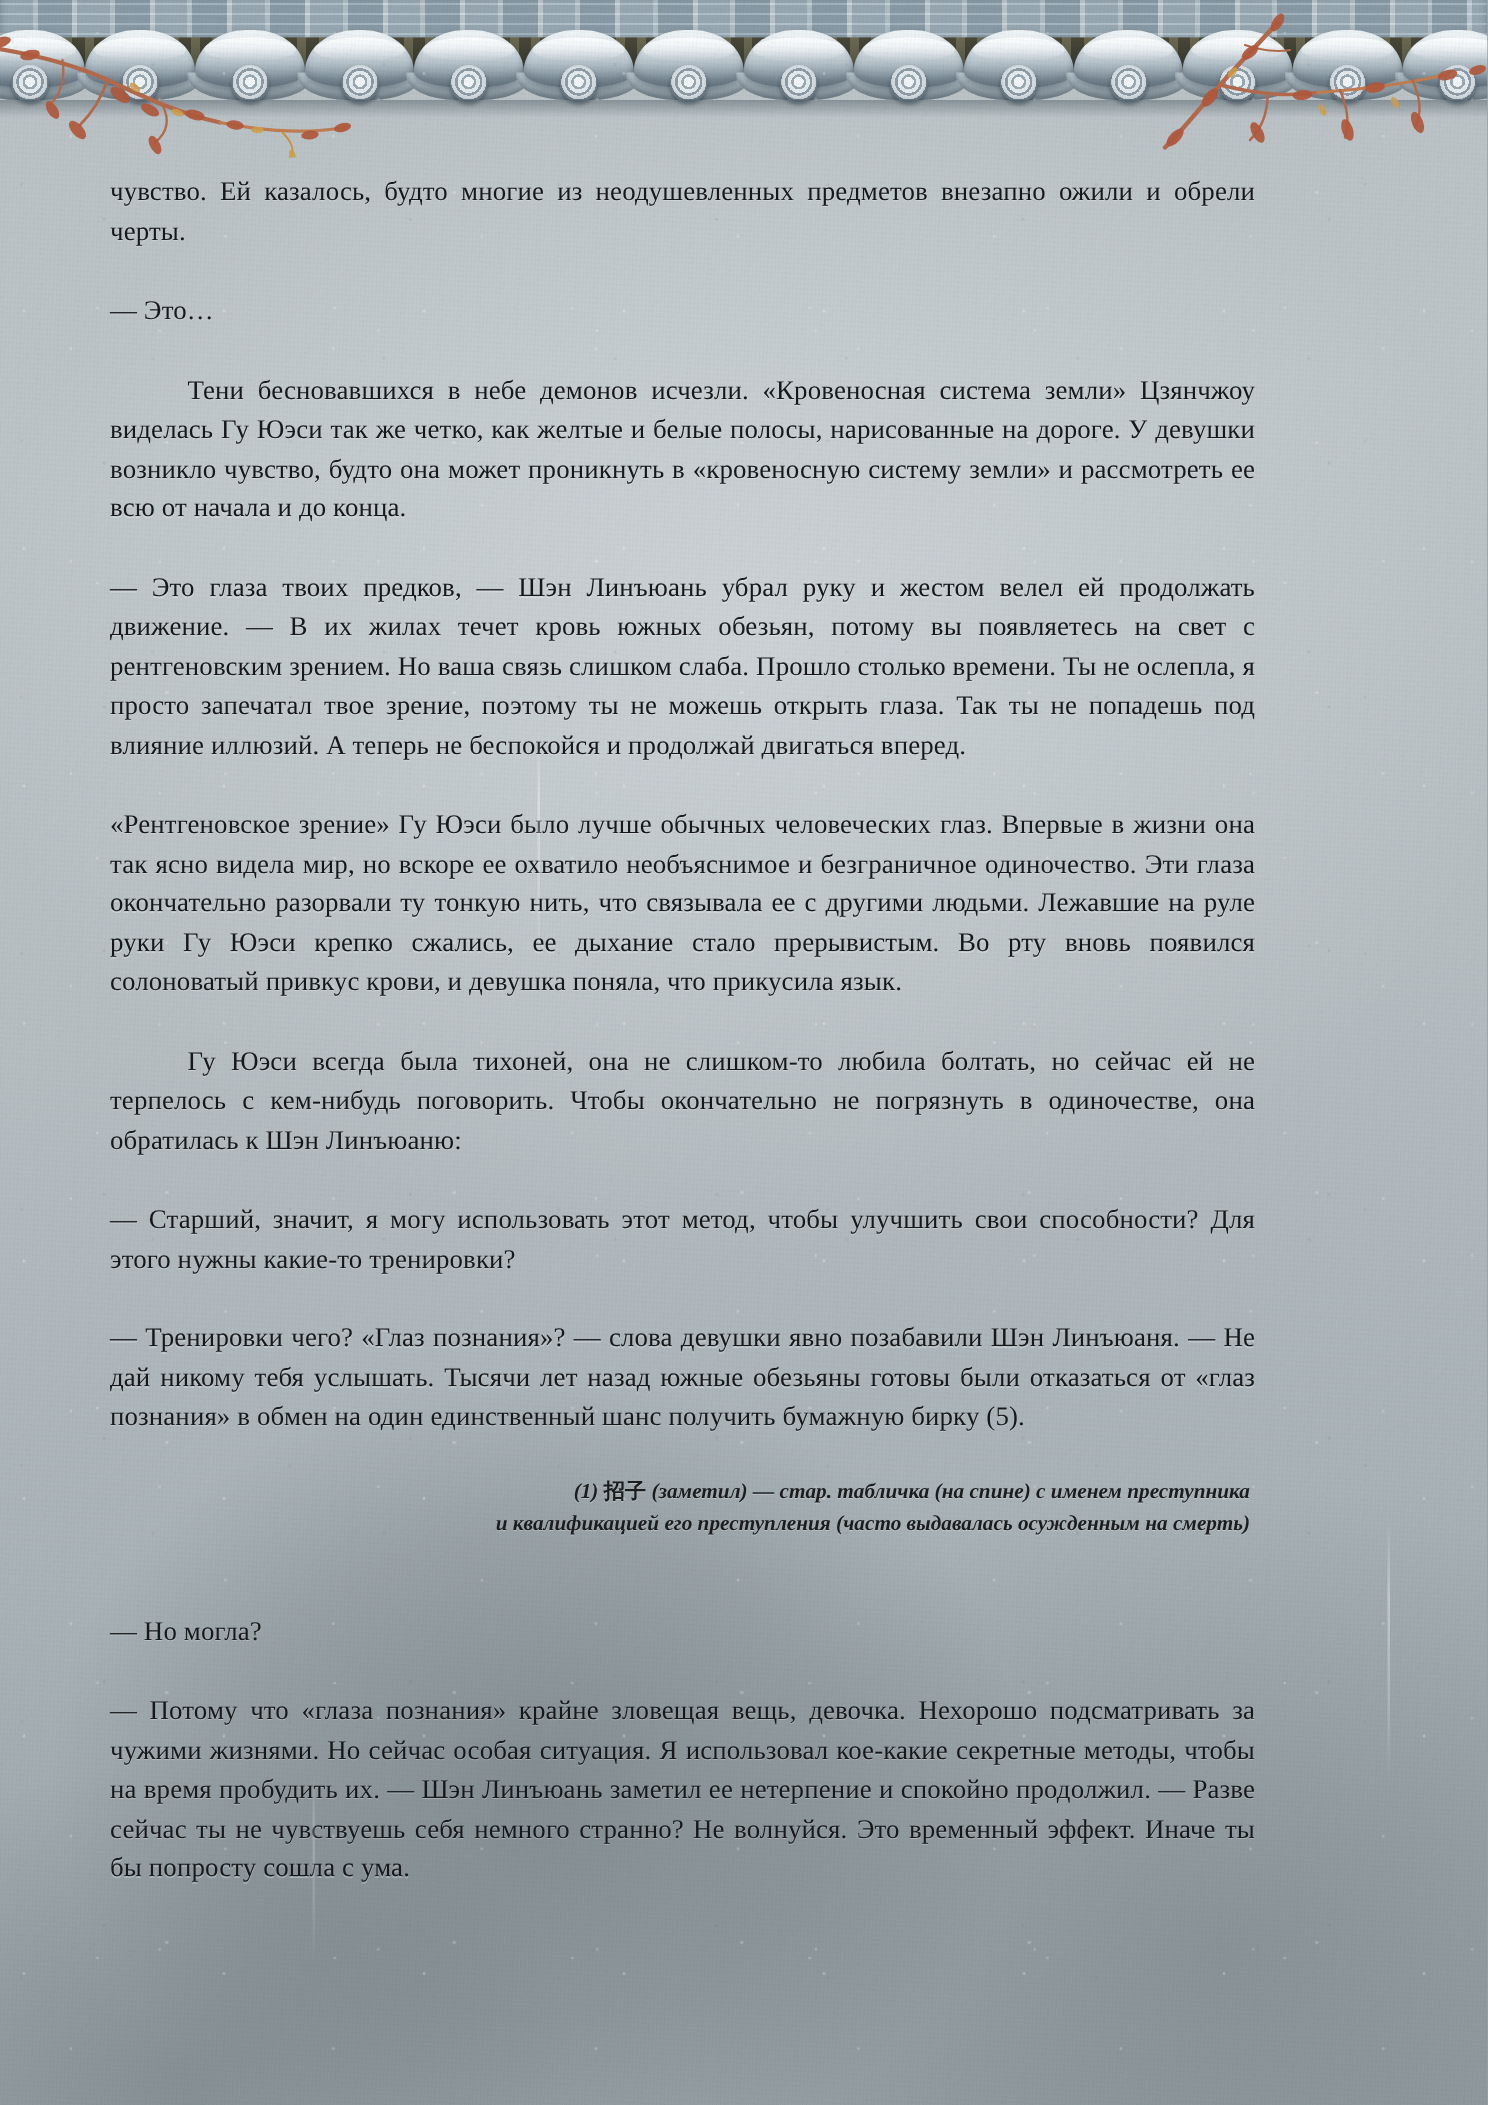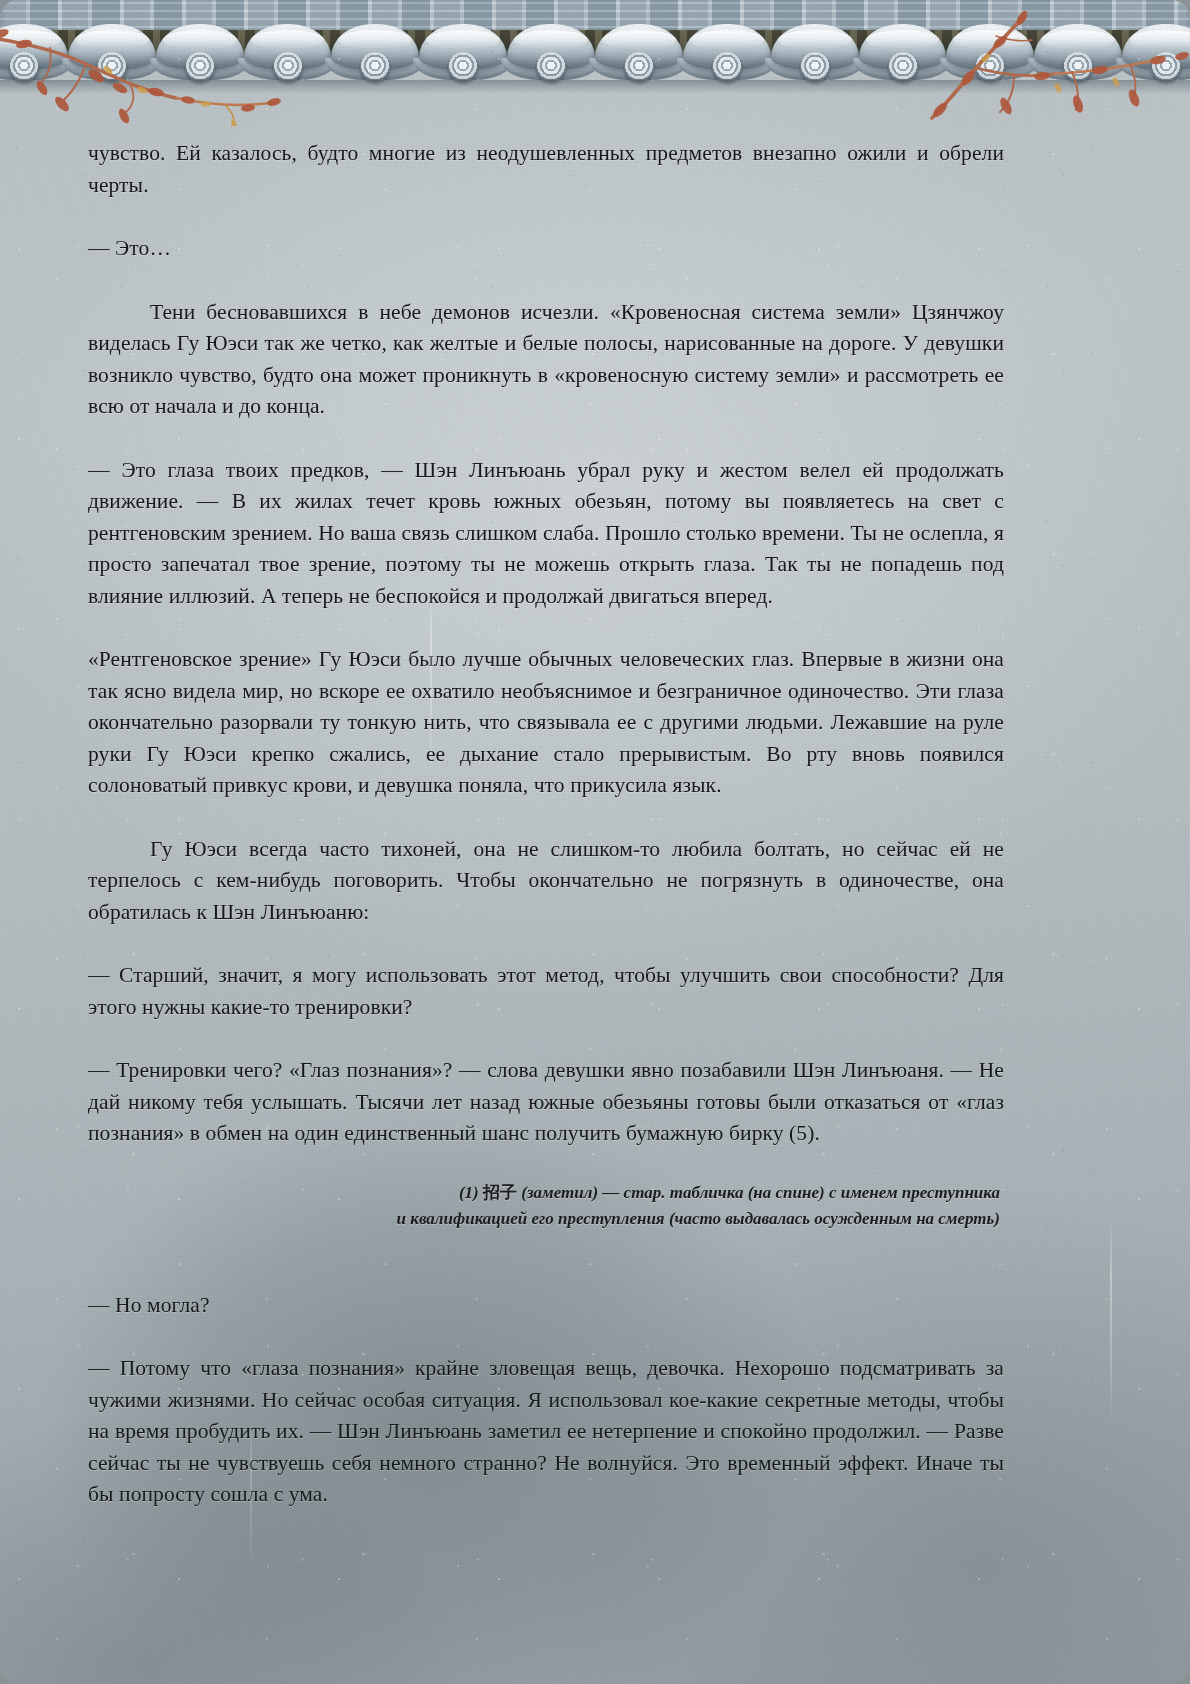--- a/index.html
+++ b/index.html
@@ -17,21 +17,20 @@
     width: 1190px;
     height: 1684px;
     overflow: hidden;
     background:
       
       radial-gradient(ellipse 520px 430px at 430px 1420px, rgba(60,72,80,0.30) 0%, rgba(60,72,80,0.16) 45%, rgba(60,72,80,0.0) 75%),
       radial-gradient(ellipse 620px 520px at 980px 1560px, rgba(70,82,90,0.22) 0%, rgba(70,82,90,0.0) 72%),
       radial-gradient(ellipse 420px 340px at 150px 1660px, rgba(60,72,80,0.22) 0%, rgba(60,72,80,0.0) 75%),
       radial-gradient(ellipse 900px 700px at 600px 520px, rgba(246,250,252,0.30) 0%, rgba(246,250,252,0.0) 70%),
       linear-gradient(175deg, #b9c1c4 0%, #bcc4c7 22%, #b5bdc1 48%, #a9b2b6 72%, #9da7ab 88%, #96a0a4 100%);
-    border-radius: 19px;
   }
 
   
   .grain {
     position: absolute;
     inset: 0;
     pointer-events: none;
     opacity: .55;
     mix-blend-mode: multiply;
     background-image:
@@ -348,21 +347,21 @@
 
     <p class="body">— Это…</p>
 
     <p class="body indent">Тени бесновавшихся в небе демонов исчезли. «Кровеносная система земли» Цзянчжоу виделась Гу Юэси так же четко, как желтые и белые полосы, нарисованные на дороге. У девушки возникло чувство, будто она может проникнуть в «кровеносную систему земли» и рассмотреть ее всю от начала и до конца.</p>
 
     <p class="body">— Это глаза твоих предков, — Шэн Линъюань убрал руку и жестом велел ей продолжать движение. — В их жилах течет кровь южных обезьян, потому вы появляетесь на свет с рентгеновским зрением. Но ваша связь слишком слаба. Прошло столько времени. Ты не ослепла, я просто запечатал твое зрение, поэтому ты не можешь открыть глаза. Так ты не попадешь под влияние иллюзий. А теперь не беспокойся и продолжай двигаться вперед.</p>
 
 
     <p class="body">«Рентгеновское зрение» Гу Юэси было лучше обычных человеческих глаз. Впервые в жизни она так ясно видела мир, но вскоре ее охватило необъяснимое и безграничное одиночество. Эти глаза окончательно разорвали ту тонкую нить, что связывала ее с другими людьми. Лежавшие на руле руки Гу Юэси крепко сжались, ее дыхание стало прерывистым. Во рту вновь появился солоноватый привкус крови, и девушка поняла, что прикусила язык.</p>
 
-    <p class="body indent">Гу Юэси всегда часто тихоней, она не слишком-то любила болтать, но сейчас ей не терпелось с кем-нибудь поговорить. Чтобы окончательно не погрязнуть в одиночестве, она обратилась к Шэн Линъюаню:</p>
+    <p class="body indent">Гу Юэси всегда была тихоней, она не слишком-то любила болтать, но сейчас ей не терпелось с кем-нибудь поговорить. Чтобы окончательно не погрязнуть в одиночестве, она обратилась к Шэн Линъюаню:</p>
 
     <p class="body">— Старший, значит, я могу использовать этот метод, чтобы улучшить свои способности? Для этого нужны какие-то тренировки?</p>
 
     <p class="body tight">— Тренировки чего? «Глаз познания»? — слова девушки явно позабавили Шэн Линъюаня. — Не дай никому тебя услышать. Тысячи лет назад южные обезьяны готовы были отказаться от «глаз познания» в обмен на один единственный шанс получить бумажную бирку (5).</p>
 
     <div class="fn-block">
       <p class="footnote">
         <span>(1)</span>
         <span class="cjk">招子</span>
         <span>(заметил)</span>

